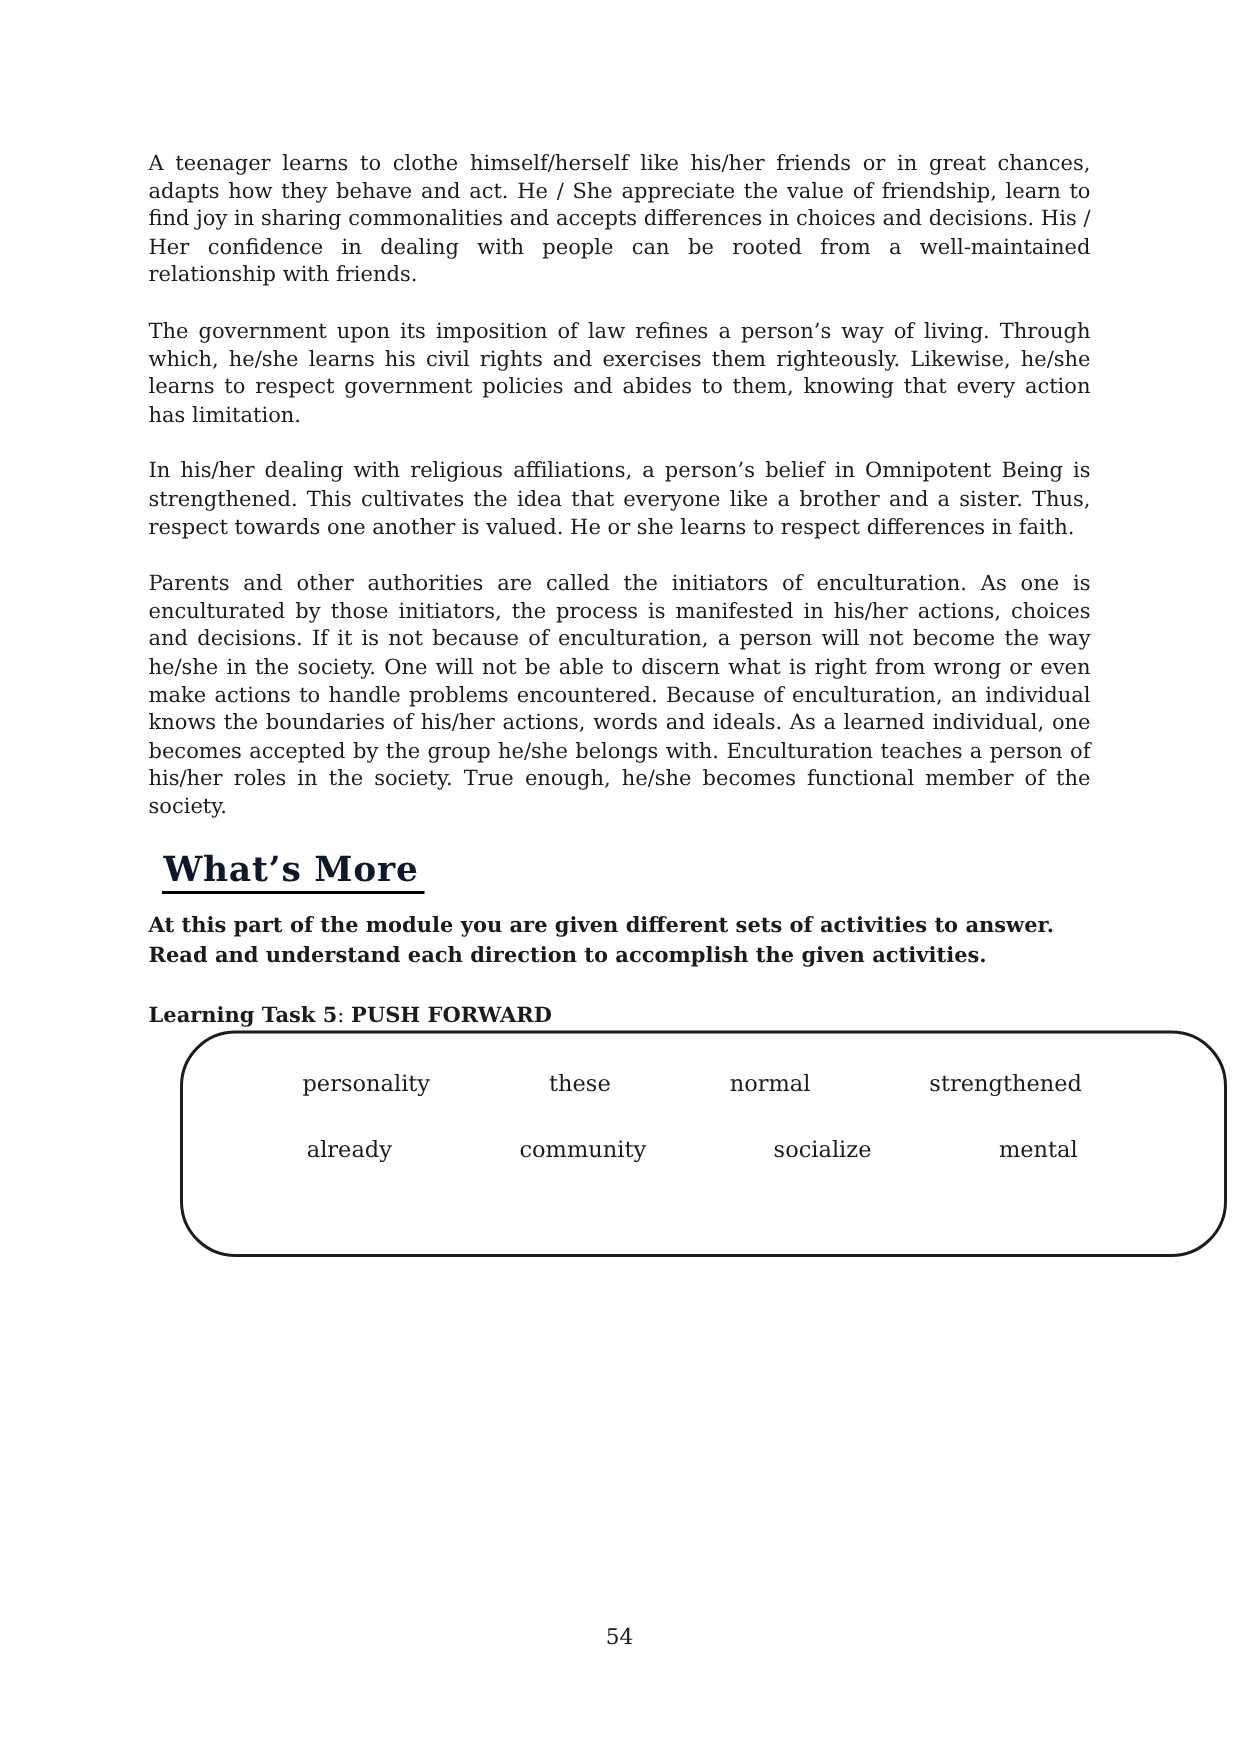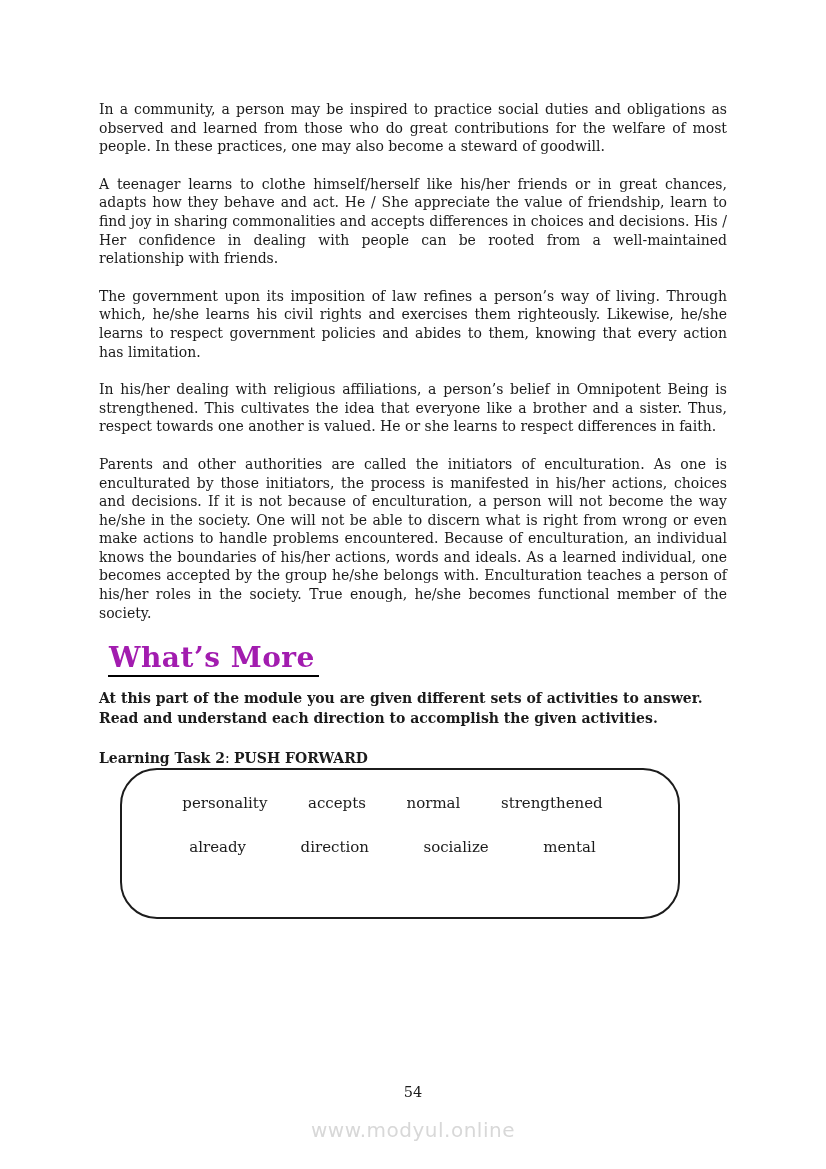--- a/index.html
+++ b/index.html
@@ -20,24 +20,24 @@
     width: 628px;
   }
   .body-par {
     font-size: 14px;
     line-height: 18.6px;
     text-align: justify;
     margin: 0 0 19px 0;
   }
   .section-heading {
     margin: 15px 0 14px 9px;
-    font-size: 28px;
+    font-size: 23px;
     font-weight: bold;
     letter-spacing: 0.5px;
-    color: #a21caf;
+    color: #0f172a;
   }
   .section-heading .heading-text {
     border-bottom: 2.5px solid #000000;
     padding: 0 4px 1px 1px;
   }
   .intro-par {
     font-size: 14px;
     line-height: 20px;
     text-align: left;
     margin: 0 0 22px 0;
@@ -50,21 +50,21 @@
   .task-line .bold { font-weight: bold; }
   .task-desc {
     font-size: 14px;
     line-height: 21px;
     text-align: justify;
     margin: 2px 0 23px 0;
   }
   .word-box {
     box-sizing: border-box;
     margin-left: 21px;
-    width: 560px;
+    width: 698px;
     height: 151px;
     border: 2px solid #1c1c1c;
     border-radius: 37px;
     padding: 24px 55px 18px 40px;
   }
   .word-row {
     display: flex;
     justify-content: space-around;
     align-items: baseline;
     font-size: 15px;
@@ -92,45 +92,43 @@
     font-family: "DejaVu Sans", sans-serif;
     letter-spacing: 0.5px;
   }
 </style>
 </head>
 <body>
 
 <div class="page">
   <div class="content">
 
-    <p class="body-par">In a community, a person may be inspired to practice social duties and obligations as observed and learned from those who do great contributions for the welfare of most people. In these practices, one may also become a steward of goodwill.</p>
     <p class="body-par">A teenager learns to clothe himself/herself like his/her friends or in great chances, adapts how they behave and act. He / She appreciate the value of friendship, learn to find joy in sharing commonalities and accepts differences in choices and decisions. His / Her confidence in dealing with people can be rooted from a well-maintained relationship with friends.</p>
     <p class="body-par">The government upon its imposition of law refines a person’s way of living. Through which, he/she learns his civil rights and exercises them righteously. Likewise, he/she learns to respect government policies and abides to them, knowing that every action has limitation.</p>
     <p class="body-par">In his/her dealing with religious affiliations, a person’s belief in Omnipotent Being is strengthened. This cultivates the idea that everyone like a brother and a sister. Thus, respect towards one another is valued. He or she learns to respect differences in faith.</p>
     <p class="body-par">Parents and other authorities are called the initiators of enculturation. As one is enculturated by those initiators, the process is manifested in his/her actions, choices and decisions. If it is not because of enculturation, a person will not become the way he/she in the society. One will not be able to discern what is right from wrong or even make actions to handle problems encountered. Because of enculturation, an individual knows the boundaries of his/her actions, words and ideals. As a learned individual, one becomes accepted by the group he/she belongs with. Enculturation teaches a person of his/her roles in the society. True enough, he/she becomes functional member of the society.</p>
 
     <h1 class="section-heading"><span class="heading-text">What’s More</span></h1>
 
     <p class="intro-par">At this part of the module you are given different sets of activities to answer. Read and understand each direction to accomplish the given activities.</p>
 
-    <p class="task-line"><span class="bold">Learning Task 2</span><span>: </span><span class="bold">PUSH FORWARD</span></p>
+    <p class="task-line"><span class="bold">Learning Task 5</span><span>: </span><span class="bold">PUSH FORWARD</span></p>
 
 
     <div class="word-box">
       <div class="word-row">
         <span class="word">personality</span>
-        <span class="word">accepts</span>
+        <span class="word">these</span>
         <span class="word">normal</span>
         <span class="word">strengthened</span>
       </div>
       <div class="word-row">
         <span class="word">already</span>
-        <span class="word">direction</span>
+        <span class="word">community</span>
         <span class="word">socialize</span>
         <span class="word">mental</span>
       </div>
     </div>
 
   </div>
 
   <div class="page-number">54</div>
-  <div class="watermark">www.modyul.online</div>
 </div>
 
 </body></html>

